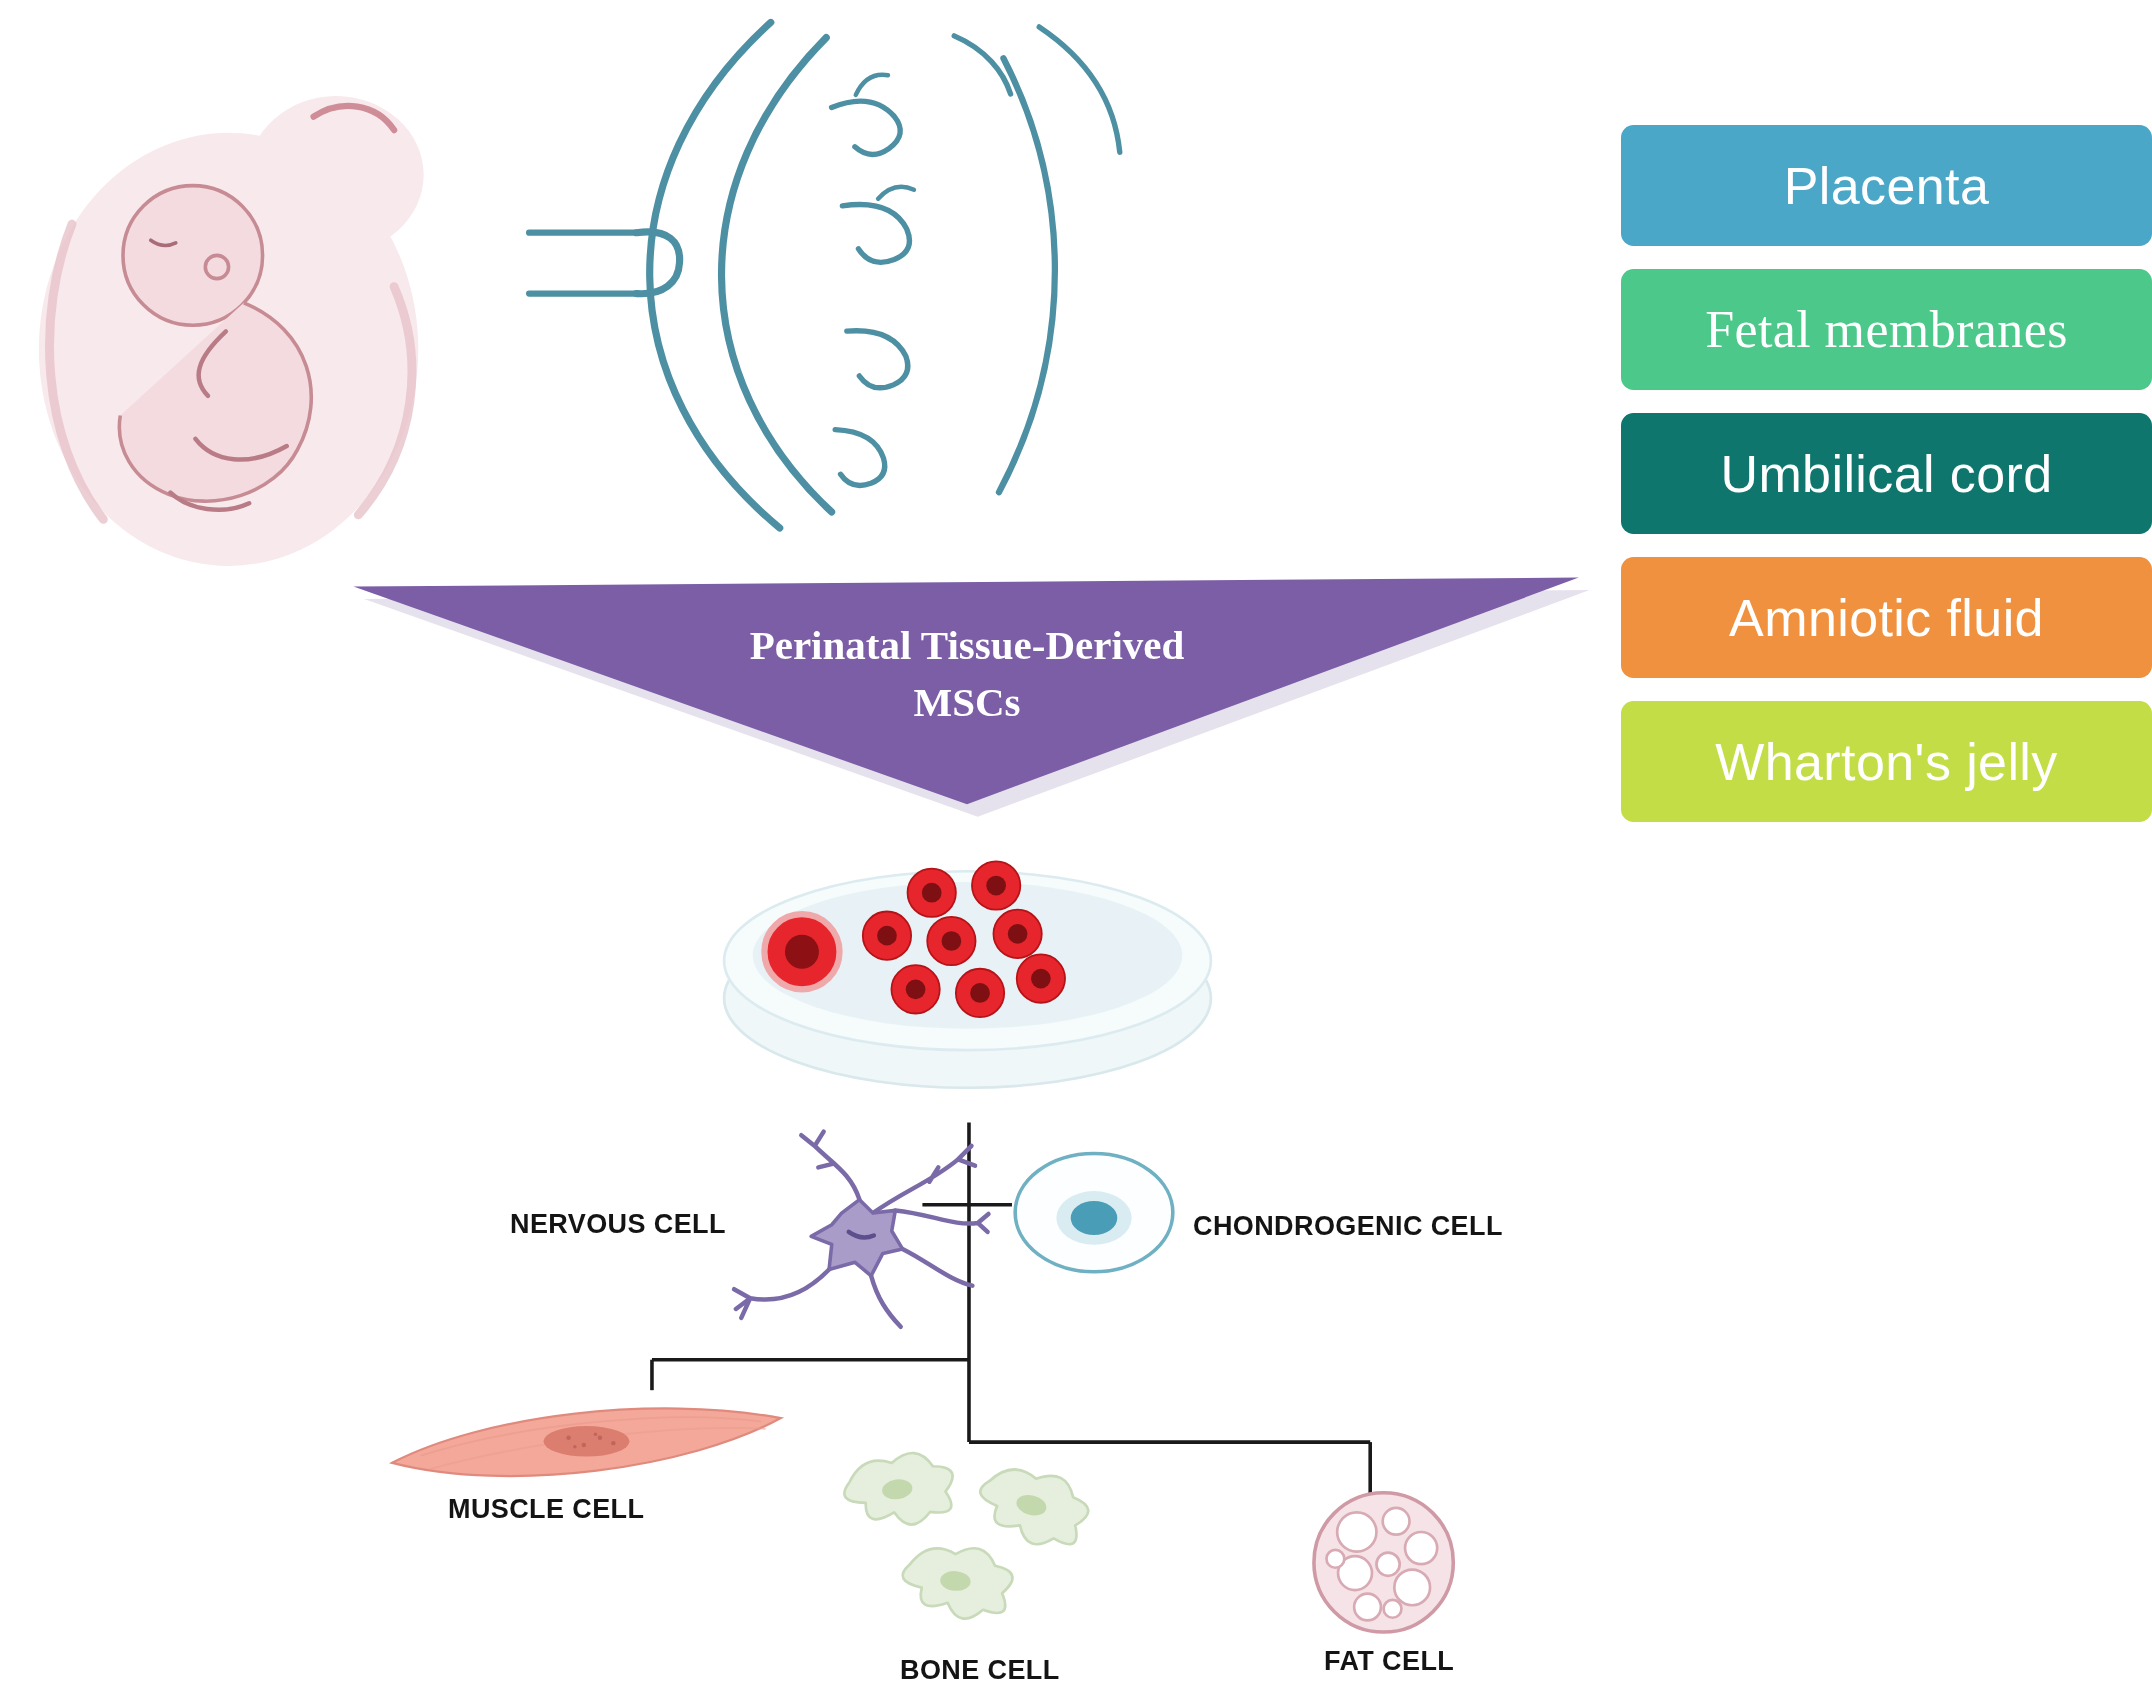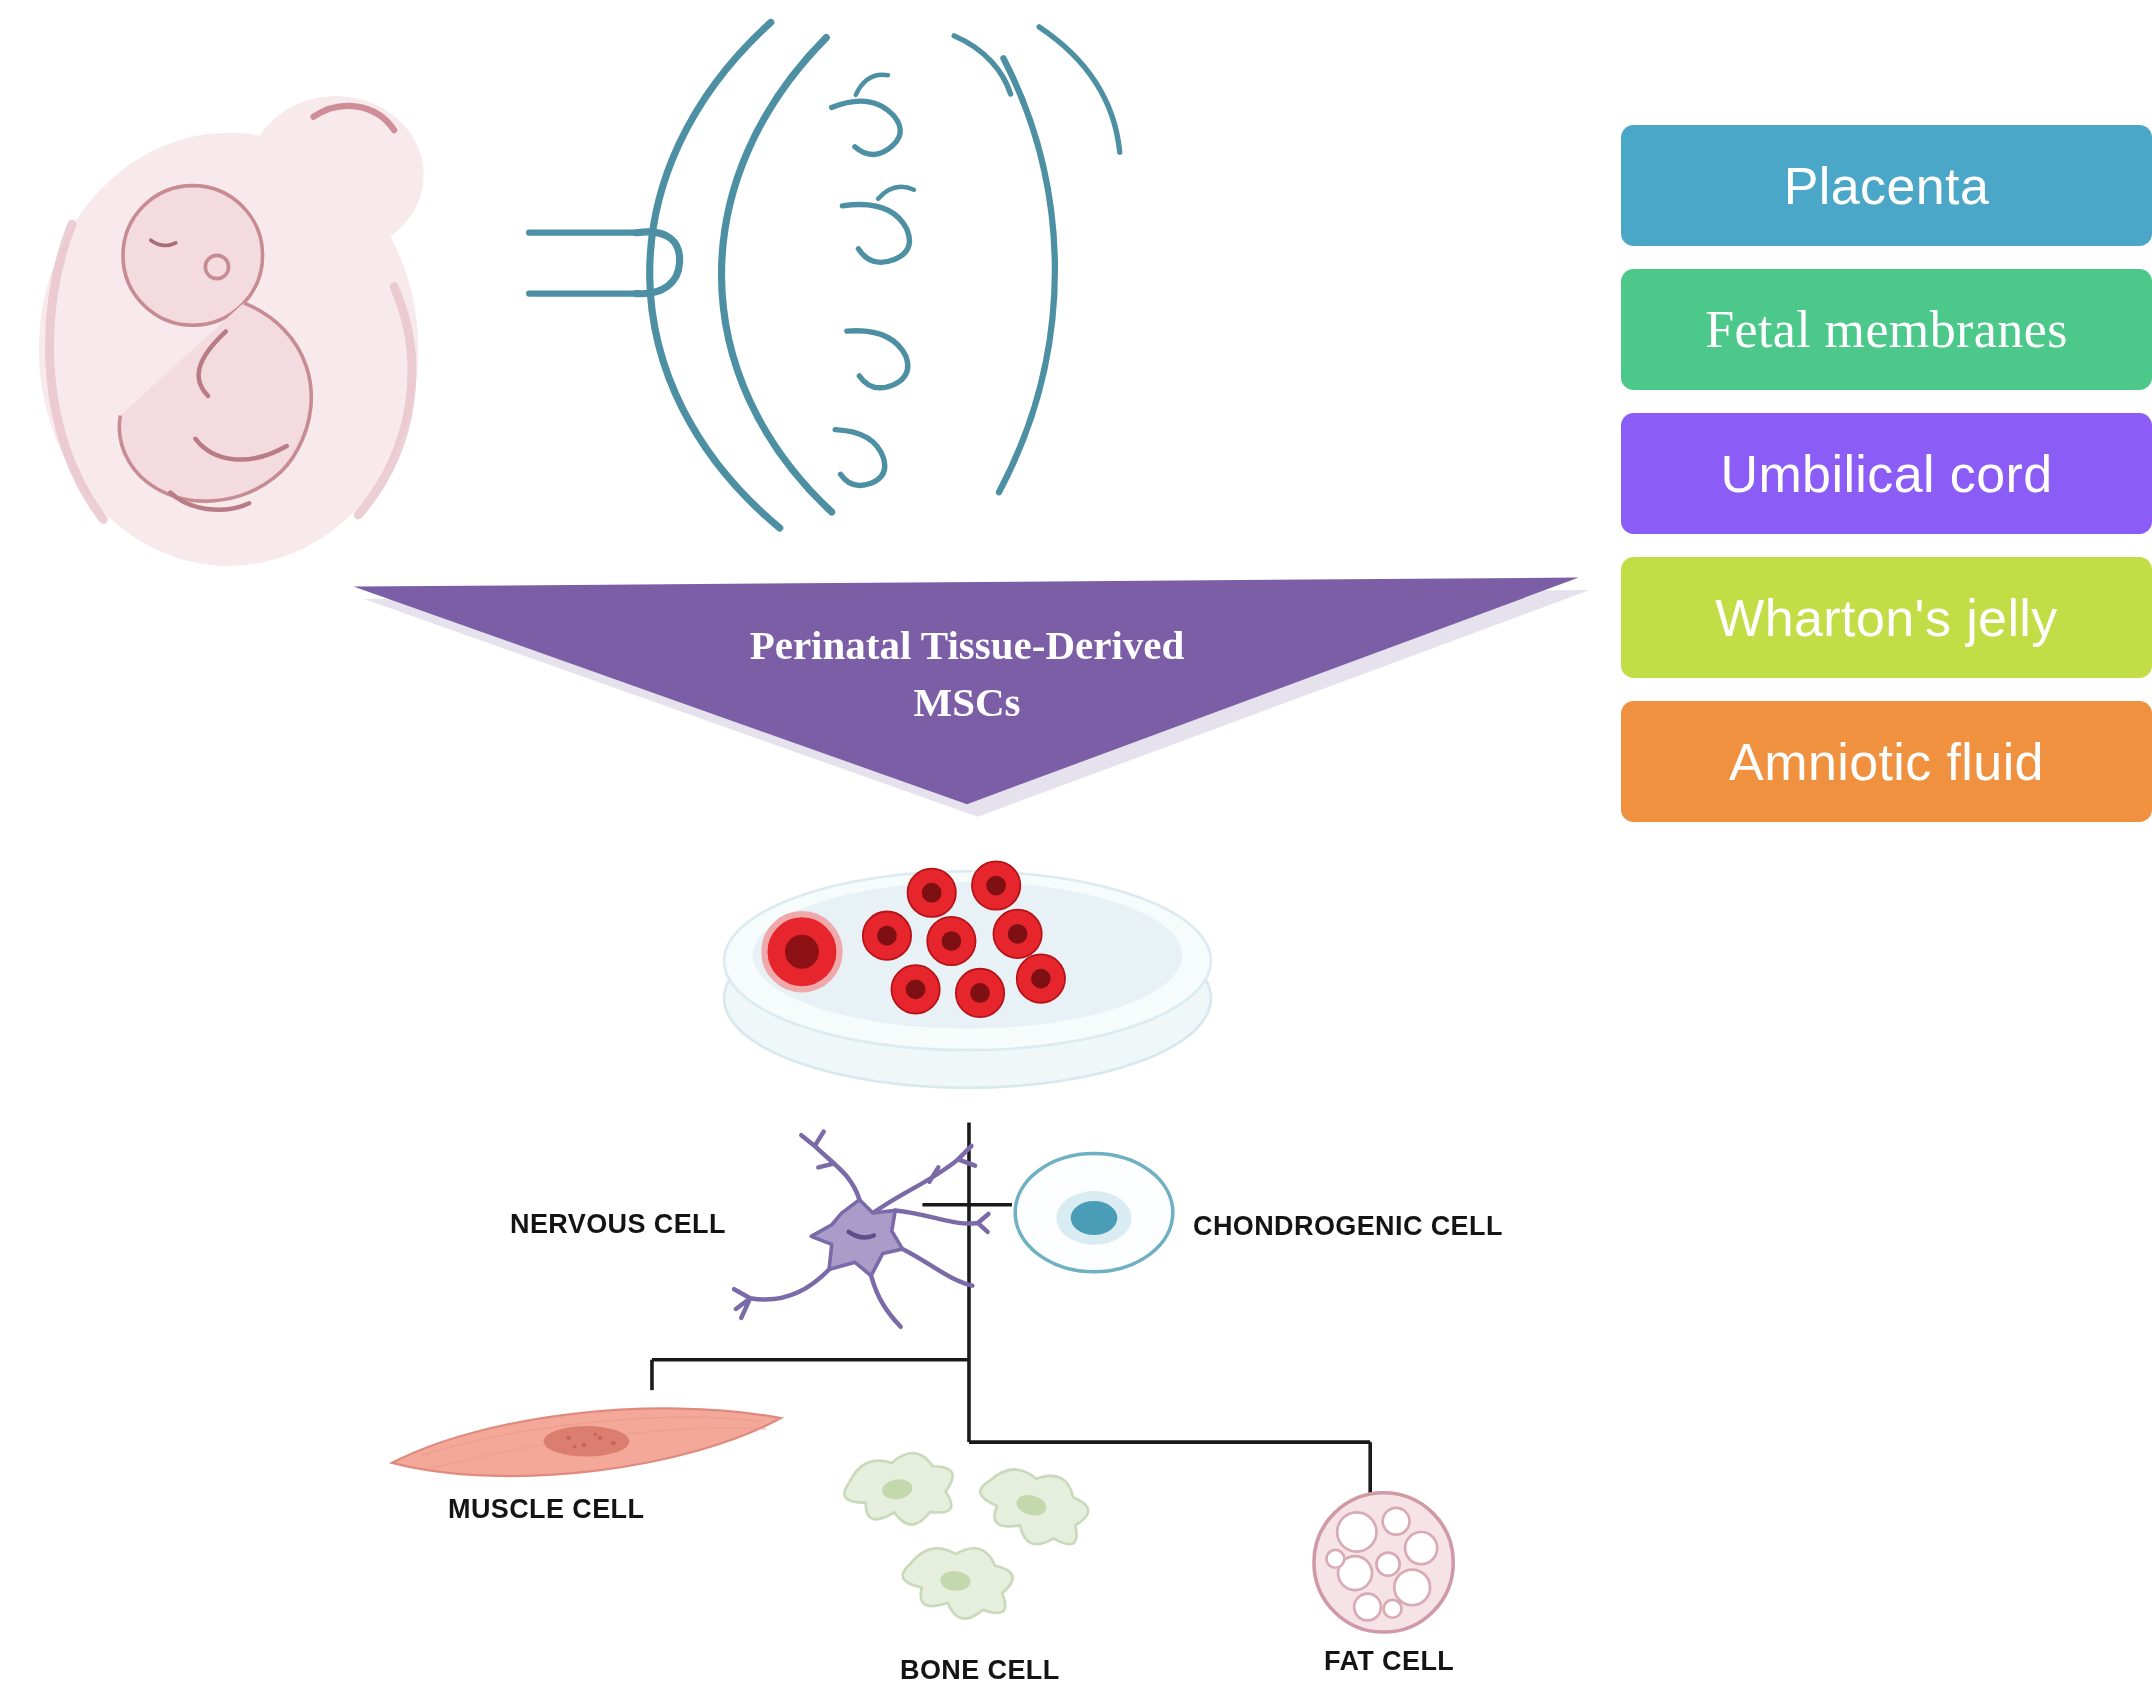--- a/index.html
+++ b/index.html
@@ -81,23 +81,23 @@
       <path d="M 372 470 q 44 2 54 32 q 6 20 -14 28 q -22 8 -34 -10" stroke-width="6"></path>
       <path d="M 560 55 C 635 200 640 380 555 540" stroke-width="7"></path>
       <path d="M 600 20 C 660 60 685 110 690 160" stroke-width="6"></path>
       <path d="M 505 30 C 540 45 560 70 568 95" stroke-width="6"></path>
     </g>
   </svg>
 
   <div class="src-col">
     <div class="src-label" style="background-color: rgb(75, 167, 199);">Placenta</div>
     <div class="src-label" style="background-color: rgb(76, 201, 138); font-family: Liberation Serif, serif;">Fetal membranes</div>
-    <div class="src-label" style="background-color: #8b5cf6;">Umbilical cord</div>
+    <div class="src-label" style="background-color: #0f766e;">Umbilical cord</div>
+    <div class="src-label" style="background-color: rgb(240, 145, 63);">Amniotic fluid</div>
     <div class="src-label" style="background-color: rgb(195, 221, 70);">Wharton's jelly</div>
-    <div class="src-label" style="background-color: rgb(240, 145, 63);">Amniotic fluid</div>
   </div>
 
   <svg class="abs" style="left:340px;top:564px;" width="1254" height="269" viewBox="0 0 1400 300">
     <polygon points="27,39 1395,29 712,282" fill="#d9d2e4" opacity="0.65"></polygon>
     <polygon points="15,25 1383,15 700,268" fill="#7C5EA6"></polygon>
   </svg>
   <div class="arrow-text">
     <div class="arrow-line1">Perinatal Tissue-Derived</div>
     <div class="arrow-line2">MSCs</div>
   </div>

